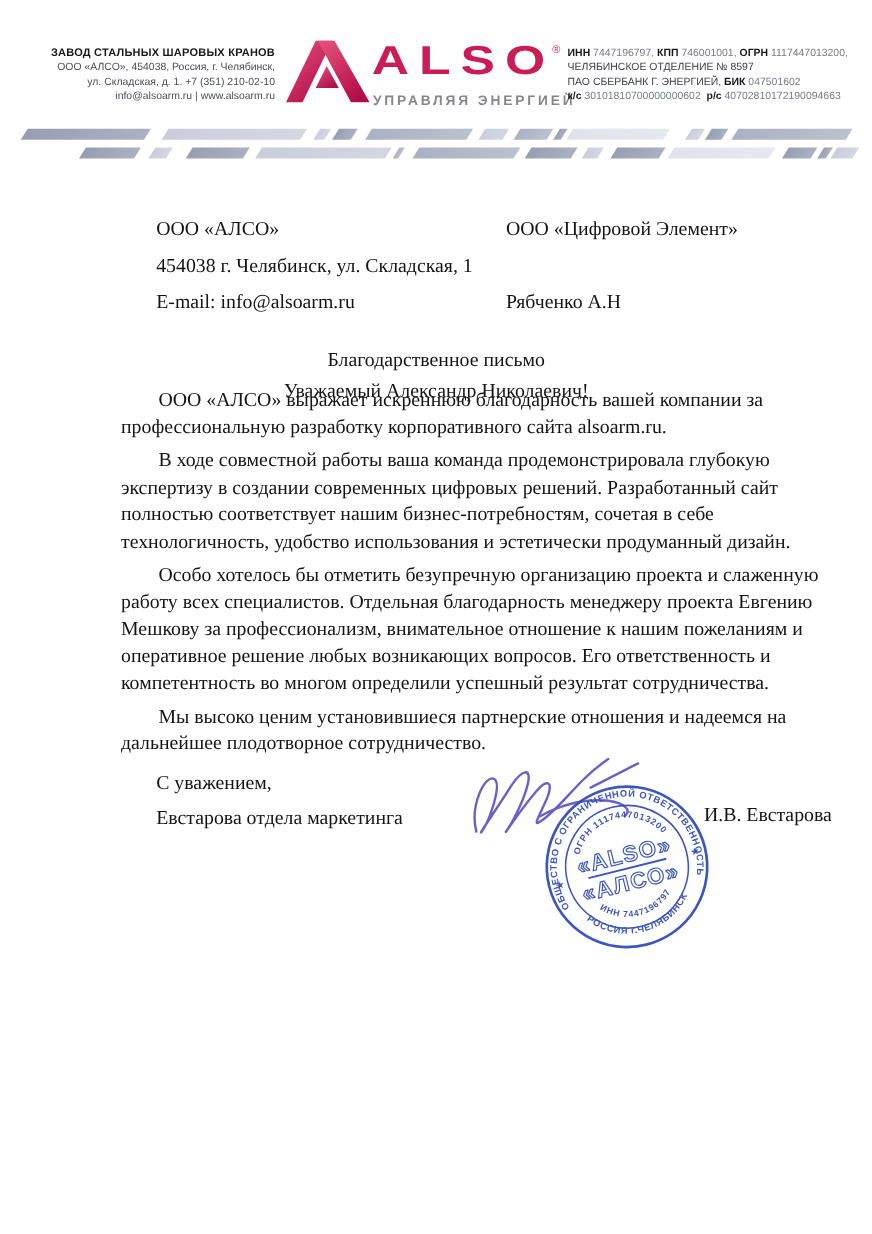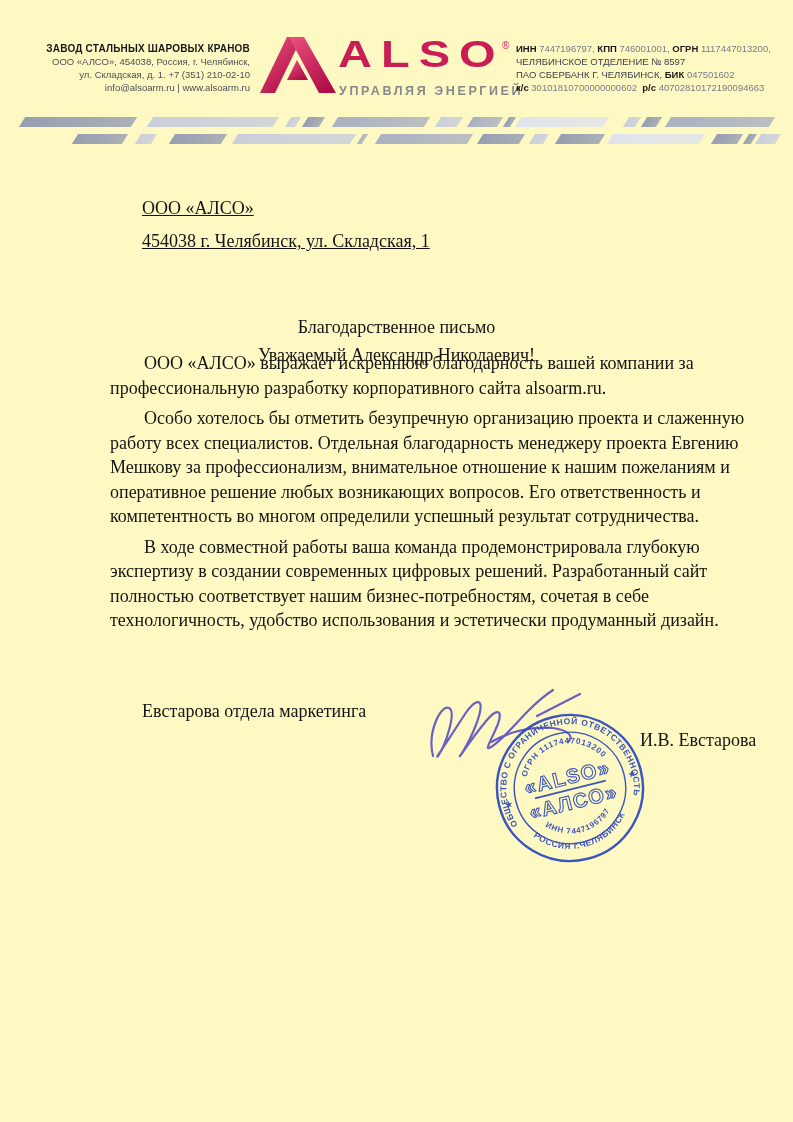--- a/index.html
+++ b/index.html
@@ -1,16 +1,16 @@
 <!DOCTYPE html>
 <html><head>
 <meta charset="utf-8">
 <style>
   html,body{margin:0;padding:0;background:#e8e8e8;}
-  .page{position:relative;width:793px;height:1122px;background:#fef9c3;overflow:hidden;
+  .page{position:relative;width:793px;height:1122px;background:#ffffff;overflow:hidden;
         font-family:"Liberation Serif", serif;color:#141414;margin:0 auto;}
   
   .hdr-left{position:absolute;left:20px;top:42px;width:230px;text-align:right;
             font-family:"Liberation Sans", sans-serif;font-size:9.5px;line-height:13px;color:#4a4f55;}
   .hdr-left .b1{font-weight:bold;font-size:10px;color:#17181a;letter-spacing:.2px;}
   .hdr-right{position:absolute;left:516px;top:42px;width:265px;
              font-family:"Liberation Sans", sans-serif;font-size:9.5px;line-height:13px;color:#3a3f46;}
   .hdr-right b{color:#17181a;}
   .hdr-right .num{color:#767c87;text-align:center;}
   .logo-mark{position:absolute;left:260px;top:33px;width:76px;height:62px;}
@@ -19,21 +19,21 @@
              transform:scaleY(.78);transform-origin:top left;line-height:47px;}
   .logo-reg{position:absolute;left:502px;top:40px;font-family:"Liberation Sans", sans-serif;
             font-size:10px;color:#cb1d55;}
   .logo-tag{position:absolute;left:339px;top:84px;font-family:"Liberation Sans", sans-serif;
             font-size:12.5px;letter-spacing:2.6px;color:#85878a;font-weight:700;}
   
   .stripes{position:absolute;left:18px;top:113px;width:762px;height:40px;}
   .stripes .seg{position:absolute;height:10px;transform:skewX(-32deg);}
   
   .addr{position:absolute;left:142px;top:198px;width:640px;font-size:18px;line-height:21px;}
-  .addr .row{margin-bottom:12px;position:relative;height:21px;text-decoration:underline;}
+  .addr .row{margin-bottom:12px;position:relative;height:21px;}
   .addr .rcol{position:absolute;left:318px;top:0;}
   .title-line{position:absolute;left:0;right:0;text-align:center;font-size:18px;}
   .body-text{position:absolute;left:110px;top:351px;width:645px;font-size:18px;line-height:24.5px;}
   .body-text p{margin:0 0 6px 0;text-indent:34px;}
   .closing{position:absolute;left:142px;top:701px;font-size:18px;line-height:21px;}
   .closing div{margin-bottom:11px;}
   .signer{position:absolute;left:640px;top:730px;font-size:18px;text-align:center;}
   .sig{position:absolute;left:425px;top:686px;width:185px;height:88px;}
   .seal{position:absolute;left:492px;top:710px;width:156px;height:156px;opacity:.93;}
   .seal text{font-family:"Liberation Sans", sans-serif;font-weight:bold;}
@@ -61,21 +61,21 @@
     <path d="M29,4 L44,4 L76,60 L59,60 Z" fill="url(#lg)"></path>
     <path d="M27,47 L48,47 L37,27 Z" fill="url(#lg)"></path>
   </svg>
   <div class="logo-word">ALSO</div>
   <div class="logo-reg">®</div>
   <div class="logo-tag">УПРАВЛЯЯ ЭНЕРГИЕЙ</div>
 
   <div class="hdr-right">
     <div><b>ИНН</b><span class="num"> 7447196797, </span><b>КПП</b><span class="num"> 746001001, </span><b>ОГРН</b><span class="num"> 1117447013200,</span></div>
     <div>ЧЕЛЯБИНСКОЕ ОТДЕЛЕНИЕ № 8597</div>
-    <div><span>ПАО СБЕРБАНК Г. ЧЕЛЯБИНСК, </span><b>БИК</b><span class="num"> 047501602</span></div>
+    <div><span>ПАО СБЕРБАНК Г. ЭНЕРГИЕЙ, </span><b>БИК</b><span class="num"> 047501602</span></div>
     <div><b>к/с </b><span class="num">30101810700000000602</span>&nbsp;&nbsp;<b>р/с </b><span class="num">40702810172190094663</span></div>
   </div>
 
   <div class="stripes" id="stripes">
       <div class="seg" style="left: 4px; top: 4px; width: 112px; background: linear-gradient(90deg, rgb(150, 158, 177) 0%, rgba(150, 158, 177, 0.8) 100%);"></div>
       <div class="seg" style="left: 132px; top: 4px; width: 126px; background: linear-gradient(90deg, rgb(201, 206, 219) 0%, rgba(201, 206, 219, 0.8) 100%);"></div>
       <div class="seg" style="left: 270px; top: 4px; width: 10px; background: linear-gradient(90deg, rgb(201, 206, 219) 0%, rgba(201, 206, 219, 0.8) 100%);"></div>
       <div class="seg" style="left: 287px; top: 4px; width: 17px; background: linear-gradient(90deg, rgb(150, 158, 177) 0%, rgba(150, 158, 177, 0.8) 100%);"></div>
       <div class="seg" style="left: 317px; top: 4px; width: 92px; background: linear-gradient(90deg, rgb(170, 177, 193) 0%, rgba(170, 177, 193, 0.8) 100%);"></div>
       <div class="seg" style="left: 420px; top: 4px; width: 22px; background: linear-gradient(90deg, rgb(201, 206, 219) 0%, rgba(201, 206, 219, 0.8) 100%);"></div>
@@ -96,36 +96,43 @@
       <div class="seg" style="left: 540px; top: 21px; width: 44px; background: linear-gradient(90deg, rgb(150, 158, 177) 0%, rgba(150, 158, 177, 0.8) 100%);"></div>
       <div class="seg" style="left: 592px; top: 21px; width: 92px; background: linear-gradient(90deg, rgb(224, 227, 235) 0%, rgba(224, 227, 235, 0.8) 100%);"></div>
       <div class="seg" style="left: 696px; top: 21px; width: 26px; background: linear-gradient(90deg, rgb(150, 158, 177) 0%, rgba(150, 158, 177, 0.8) 100%);"></div>
       <div class="seg" style="left: 728px; top: 21px; width: 8px; background: linear-gradient(90deg, rgb(150, 158, 177) 0%, rgba(150, 158, 177, 0.8) 100%);"></div>
       <div class="seg" style="left: 740px; top: 21px; width: 20px; background: linear-gradient(90deg, rgb(201, 206, 219) 0%, rgba(201, 206, 219, 0.8) 100%);"></div>
     </div>
 
   <div class="addr">
     <div class="row">
       <span>ООО «АЛСО»</span>
+      <span class="rcol">ООО «Цифровой Элемент»</span>
     </div>
     <div class="row">
       <span>454038 г. Челябинск, ул. Складская, 1</span>
+    </div>
+    <div class="row">
+      <span>E-mail: info@alsoarm.ru</span>
+      <span class="rcol">Рябченко А.Н</span>
     </div>
   </div>
 
   <div class="title-line" style="top:317px">Благодарственное письмо</div>
   <div class="title-line" style="top:345px">Уважаемый Александр Николаевич!</div>
 
   <div class="body-text">
     <p>ООО «АЛСО» выражает искреннюю благодарность вашей компании за профессиональную разработку корпоративного сайта alsoarm.ru.</p>
+    <p>В ходе совместной работы ваша команда продемонстрировала глубокую экспертизу в создании современных цифровых решений. Разработанный сайт полностью соответствует нашим бизнес-потребностям, сочетая в себе технологичность, удобство использования и эстетически продуманный дизайн.</p>
     <p>Особо хотелось бы отметить безупречную организацию проекта и слаженную работу всех специалистов. Отдельная благодарность менеджеру проекта Евгению Мешкову за профессионализм, внимательное отношение к нашим пожеланиям и оперативное решение любых возникающих вопросов. Его ответственность и компетентность во многом определили успешный результат сотрудничества.</p>
-    <p>В ходе совместной работы ваша команда продемонстрировала глубокую экспертизу в создании современных цифровых решений. Разработанный сайт полностью соответствует нашим бизнес-потребностям, сочетая в себе технологичность, удобство использования и эстетически продуманный дизайн.</p>
+    <p>Мы высоко ценим установившиеся партнерские отношения и надеемся на дальнейшее плодотворное сотрудничество.</p>
   </div>
 
   <div class="closing">
+    <div>С уважением,</div>
     <div>Евстарова отдела маркетинга</div>
   </div>
   <div class="signer">И.В. Евстарова</div>
 
   <svg class="sig" viewBox="0 0 185 88">
     <g fill="none" stroke="#5a50c2" stroke-width="2.2" stroke-linecap="round" opacity=".9">
       <path d="M8,70 C2,46 16,18 24,22 C32,26 20,60 13,70 C8,76 30,44 40,28 C50,13 58,12 55,26 C51,44 38,66 35,70 C33,73 50,48 62,34 C72,22 78,24 73,38 C68,50 60,64 64,62 C74,58 92,36 104,24 C112,16 122,8 128,4"></path>
       <path d="M66,56 C88,44 108,40 128,42 C142,44 150,50 143,56"></path>
       <path d="M112,30 L155,8"></path>
     </g>

